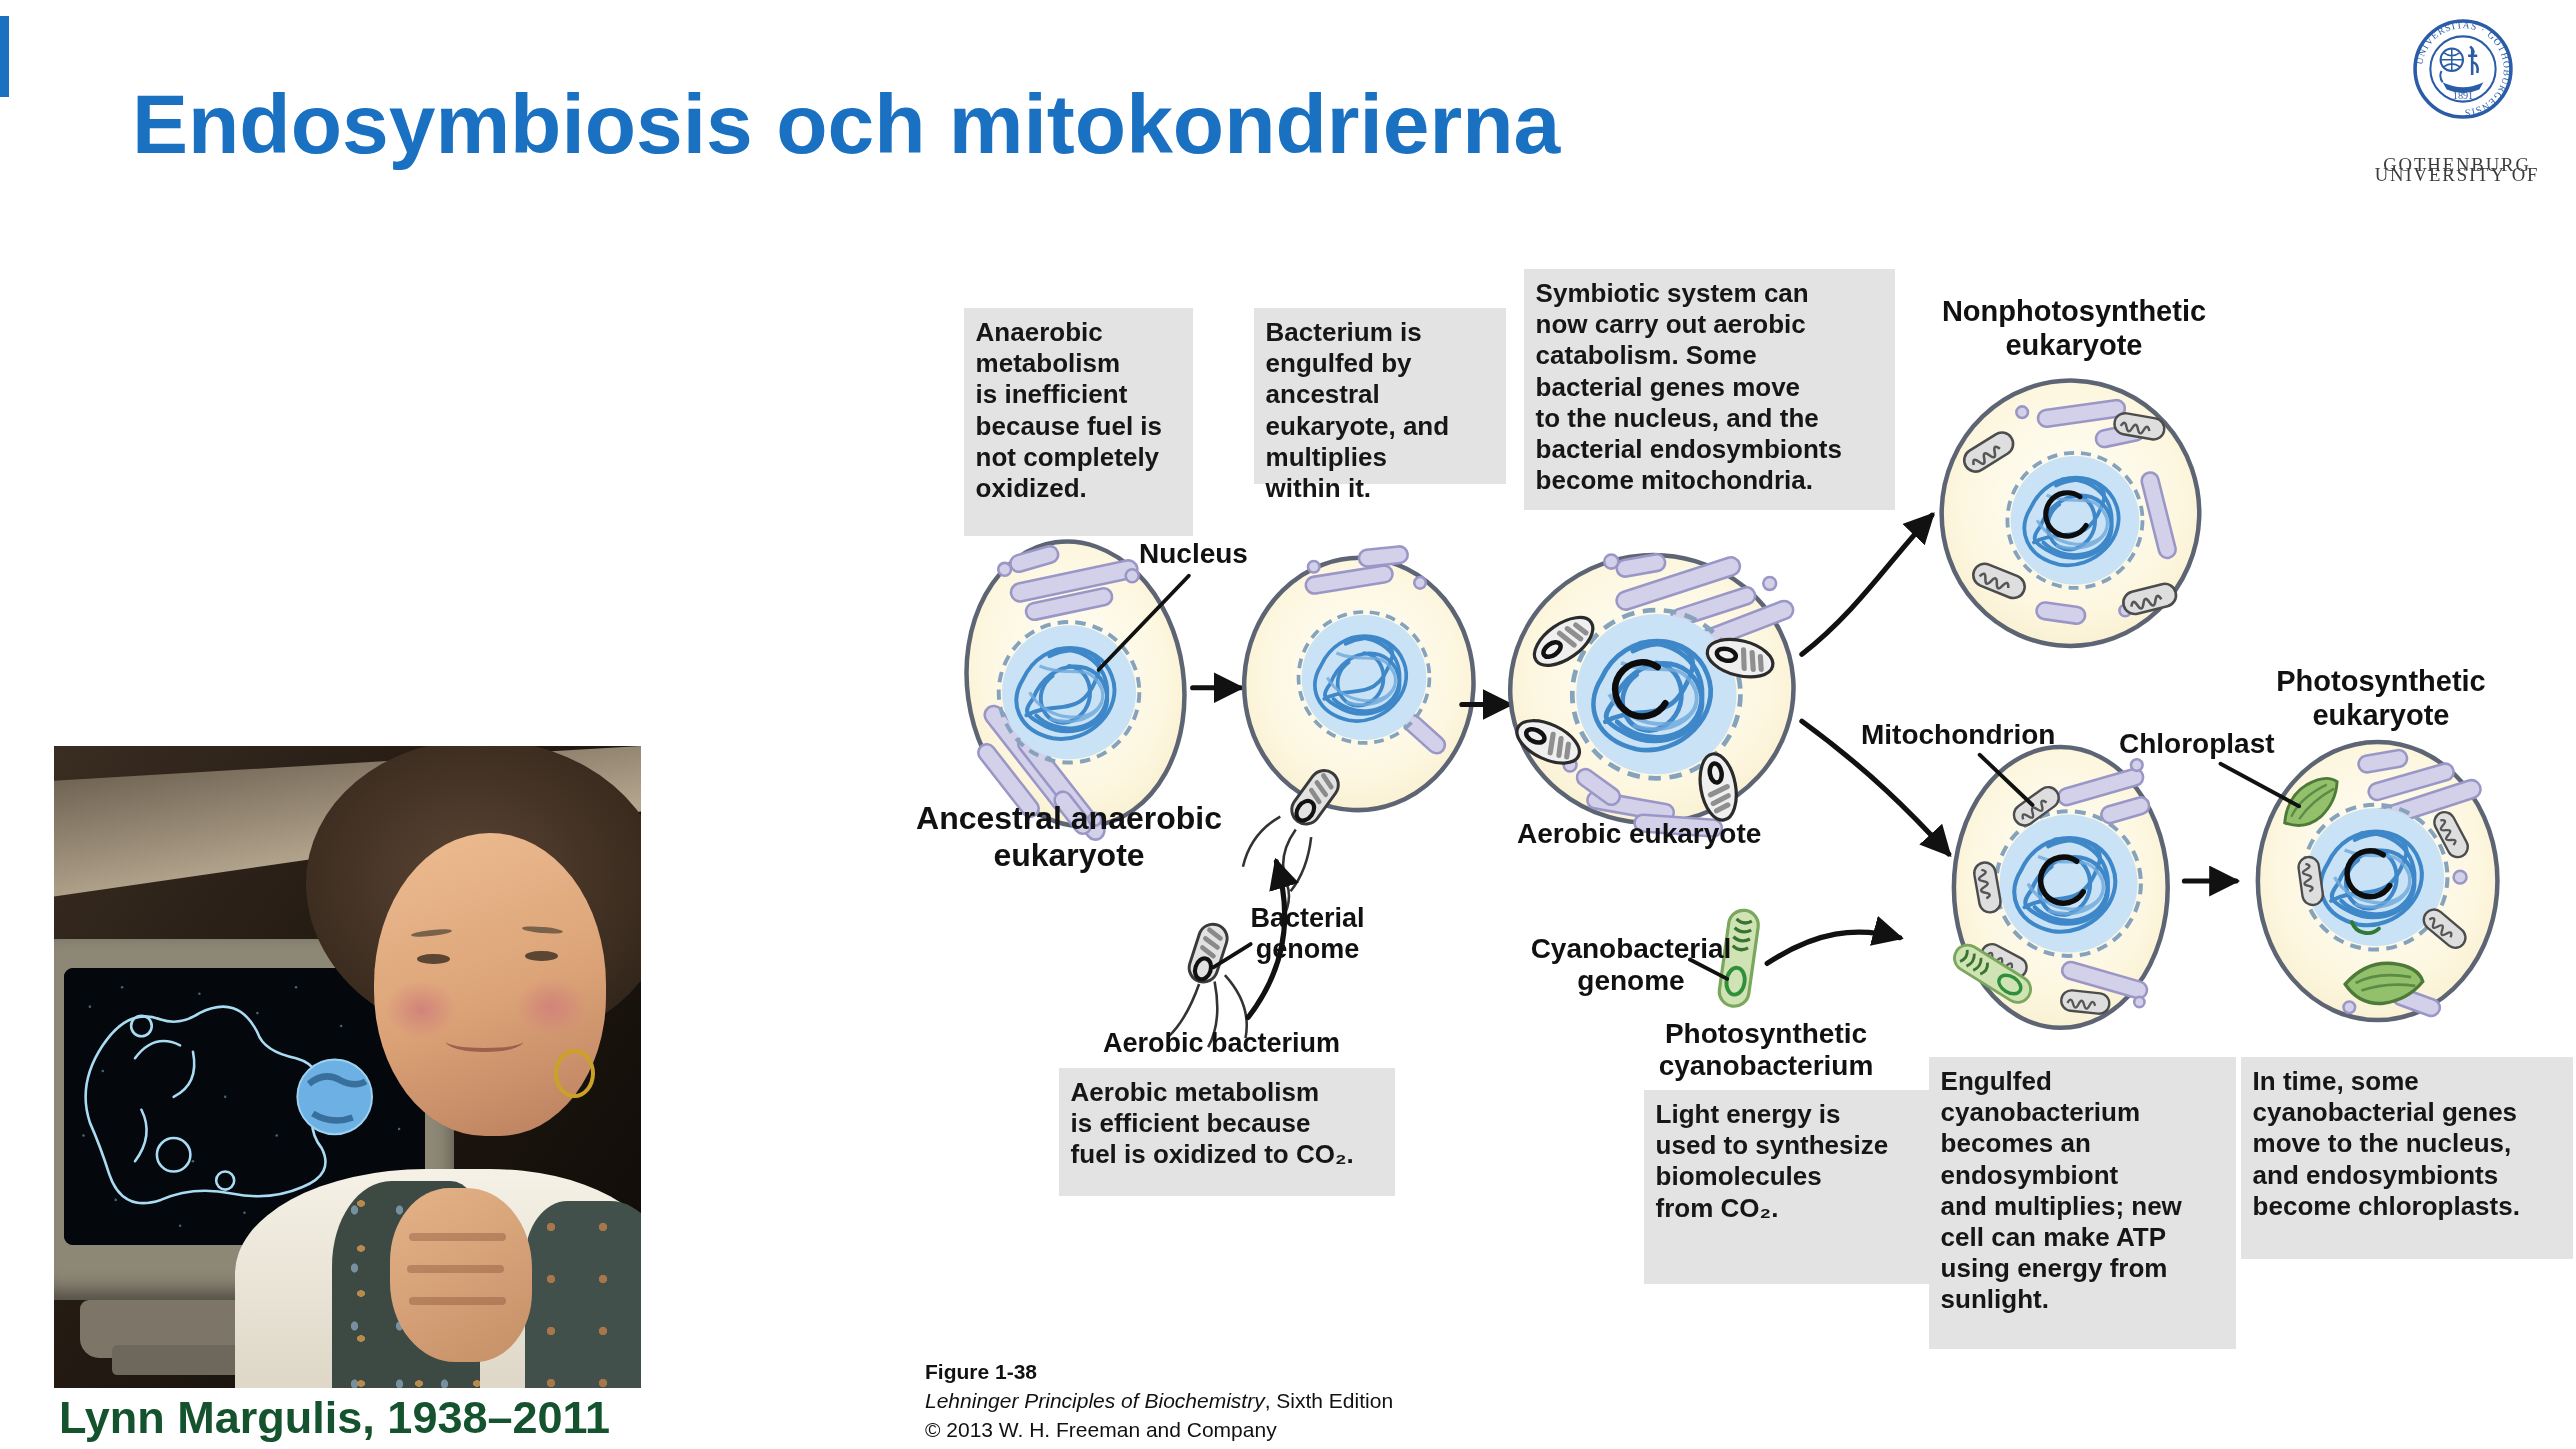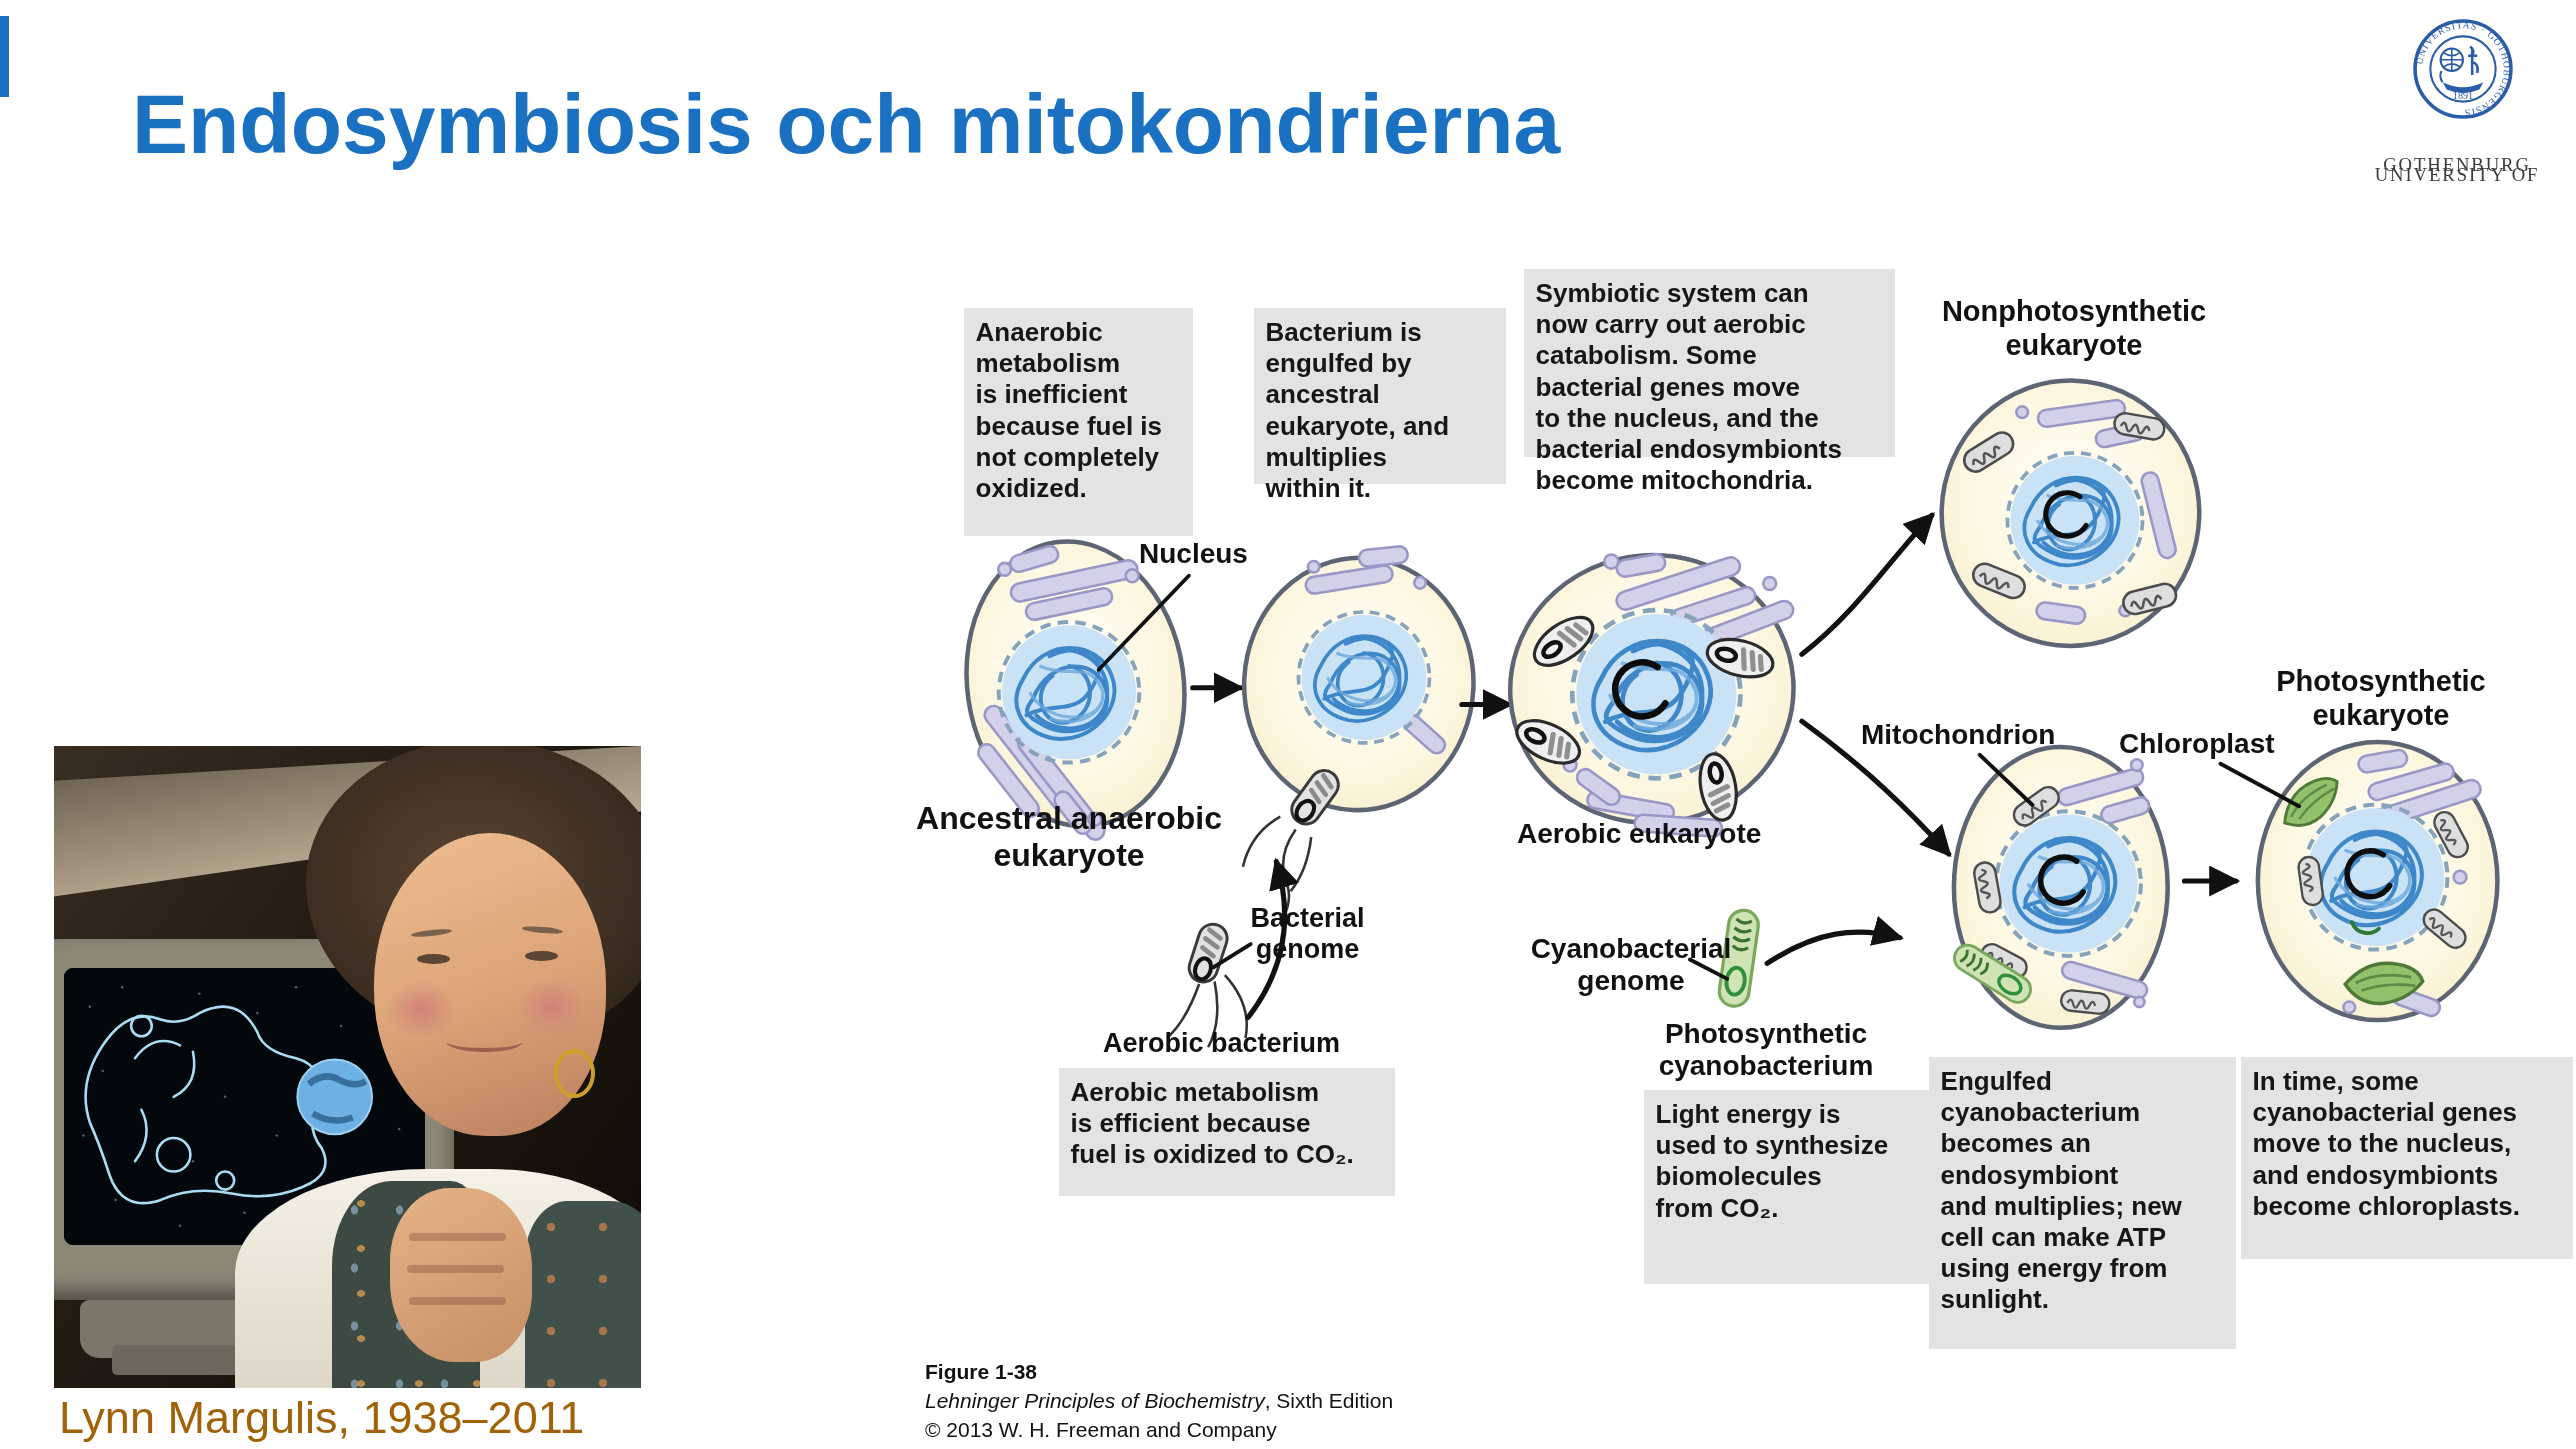--- a/index.html
+++ b/index.html
@@ -34,27 +34,27 @@
   .mouth{position:absolute;width:77px;height:16.7px;border-bottom:4.5px solid #9c5f50;border-radius:50%;}
   .earring{position:absolute;width:33px;height:41px;border:4.5px solid #c9a227;border-radius:50%;background:transparent;}
   .shirt{position:absolute;right:-19.3px;bottom:-13px;width:425px;height:232px;background:linear-gradient(180deg,#f5f1e6,#ddd6c6);border-radius:45% 40% 0 0;}
   .vest{position:absolute;right:161px;bottom:-6.4px;width:148px;height:213px;background:#3d4a43;border-radius:40% 20% 0 0;
         background-image:radial-gradient(#b98a4d 3.9px,transparent 4.5px),radial-gradient(#7790a0 3.2px,transparent 3.9px);
         background-size:58px 45px,45px 58px;}
   .vest2{position:absolute;right:-26px;bottom:-6.4px;width:142px;height:193px;background:#41504a;border-radius:30% 40% 0 0;
         background-image:radial-gradient(#a8764b 3.9px,transparent 4.5px);background-size:52px 52px;}
   .fist{position:absolute;right:109px;bottom:26px;width:142px;height:174px;background:linear-gradient(150deg,#e5b388,#c68f67);border-radius:42% 46% 40% 46%;}
   .finger{position:absolute;width:97px;height:7.7px;background:rgba(120,70,45,.35);border-radius:5.2px;}
-  #photo-caption{left:59px;top:1392px;font-size:45px;font-weight:normal;color:#a16207;white-space:nowrap;text-align:center;}
+  #photo-caption{left:59px;top:1392px;font-size:45px;font-weight:bold;color:#14532d;white-space:nowrap;text-align:center;}
   
   .callout{position:absolute;background:#e3e3e3;box-sizing:border-box;padding:9px 11.6px;
            font-size:26px;font-weight:bold;color:#161616;line-height:1.2;}
   #co-anaerobic{left:964px;top:308px;width:229px;height:228px;}
   #co-engulf-bact{left:1254px;top:308px;width:252px;height:176px;}
-  #co-symbiotic{left:1524px;top:269px;width:371px;height:188px;}
+  #co-symbiotic{left:1524px;top:269px;width:371px;height:241px;}
   #co-aerobic-metab{left:1059px;top:1068px;width:336px;height:128px;}
   #co-light{left:1644px;top:1090px;width:287px;height:194px;}
   #co-engulf-cyano{left:1929px;top:1057px;width:307px;height:292px;}
   #co-intime{left:2241px;top:1057px;width:332px;height:202px;}
   
   .lbl{position:absolute;font-weight:bold;color:#111;font-size:28px;line-height:1.16;white-space:nowrap;}
   .center{text-align:center;}
   #lbl-nucleus{left:1139px;top:538px;}
   #lbl-ancestral{left:908px;top:800px;width:322px;font-size:32px;}
   #lbl-bact-genome{left:1230px;top:903px;width:155px;font-size:27px;}

